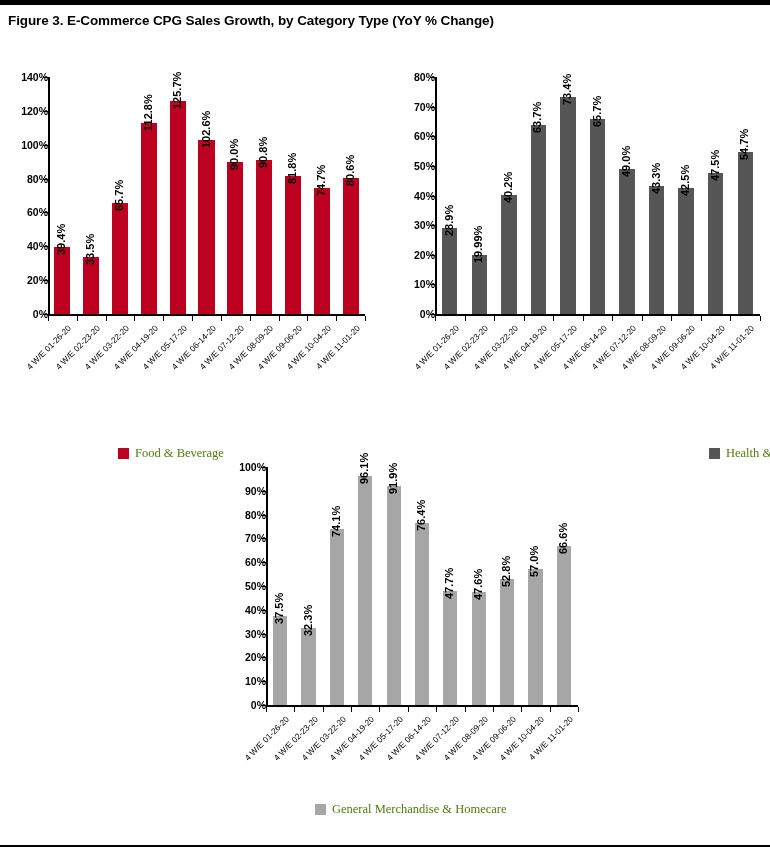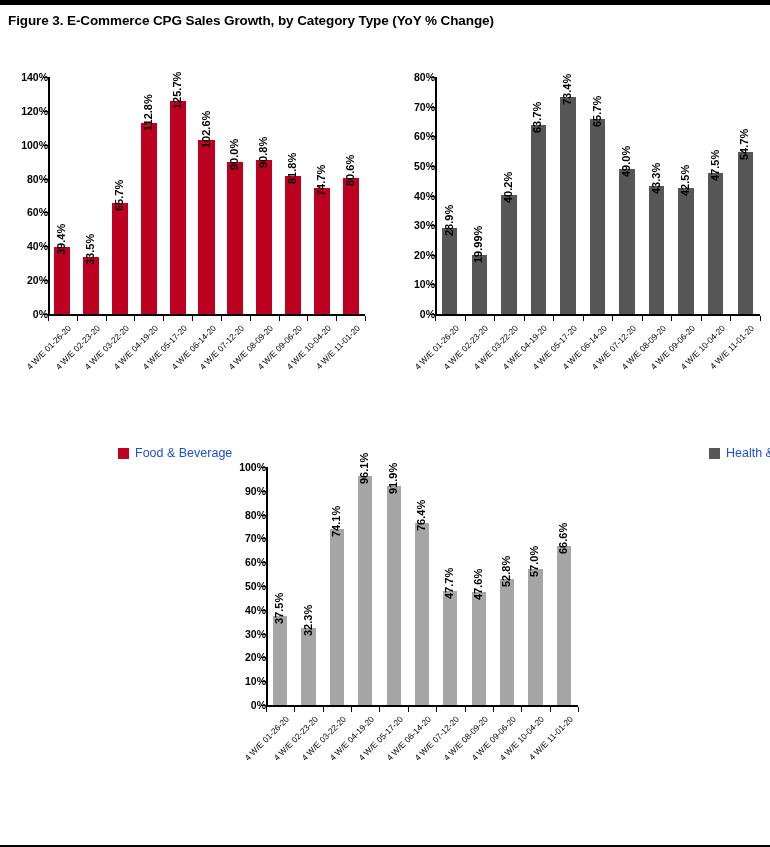--- a/index.html
+++ b/index.html
@@ -103,21 +103,22 @@
     gap: 6px;
     font-size: 12.5px;
     white-space: nowrap;
   }
   .legend-swatch {
     width: 11px;
     height: 11px;
     display: inline-block;
   }
   .legend-label {
-    color: #1d4ed8;
+    color: #4d7c0f;
+    font-family: Liberation Serif, serif;
   }
 </style>
 </head>
 <body>
 
 <div class="page">
 
   <div class="figure-title">Figure 3. E-Commerce CPG Sales Growth, by Category Type (YoY % Change)</div>
 
   <div id="charts-root">
@@ -324,16 +325,20 @@
         <div class="xlabel" style="font-size: 8.4px; left: 223.091px; top: 257px; width: 70px;">4 W/E 09-06-20</div>
         <div class="bar" style="left: 310.364px; transform: none; width: 14.1818px; height: 135.66px; top: 112.34px; position: absolute; bottom: auto; background: rgb(166, 166, 166);"></div>
         <div class="bar-label" style="font-size: 11px; left: 322.455px; top: 108.34px; bottom: auto; position: absolute; transform: rotate(-90deg); transform-origin: left bottom; white-space: nowrap;">57.0%</div>
         <div class="xtickmark" style="left: 303.273px; top: 250px; height: 5px;"></div>
         <div class="xlabel" style="font-size: 8.4px; left: 251.455px; top: 257px; width: 70px;">4 W/E 10-04-20</div>
         <div class="bar" style="left: 338.727px; transform: none; width: 14.1818px; height: 158.508px; top: 89.492px; position: absolute; bottom: auto; background: rgb(166, 166, 166);"></div>
         <div class="bar-label" style="font-size: 11px; left: 350.818px; top: 85.492px; bottom: auto; position: absolute; transform: rotate(-90deg); transform-origin: left bottom; white-space: nowrap;">66.6%</div>
         <div class="xtickmark" style="left: 331.636px; top: 250px; height: 5px;"></div>
         <div class="xlabel" style="font-size: 8.4px; left: 279.818px; top: 257px; width: 70px;">4 W/E 11-01-20</div>
         <div class="xtickmark" style="left: 360px; top: 250px; height: 5px;"></div>
+        <div class="legend" style="left: 97px; top: 345px;">
+          <span class="legend-swatch" style="background: rgb(166, 166, 166);"></span>
+          <span class="legend-label">General Merchandise &amp; Homecare</span>
+        </div>
       </div>
     </div>
 
 </div>
 
 </body></html>

